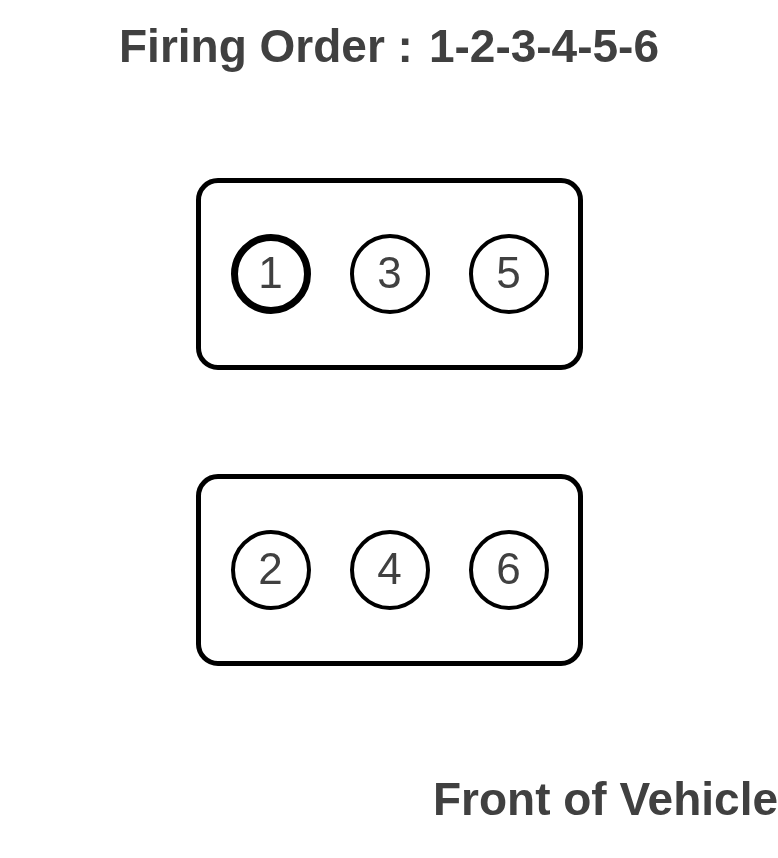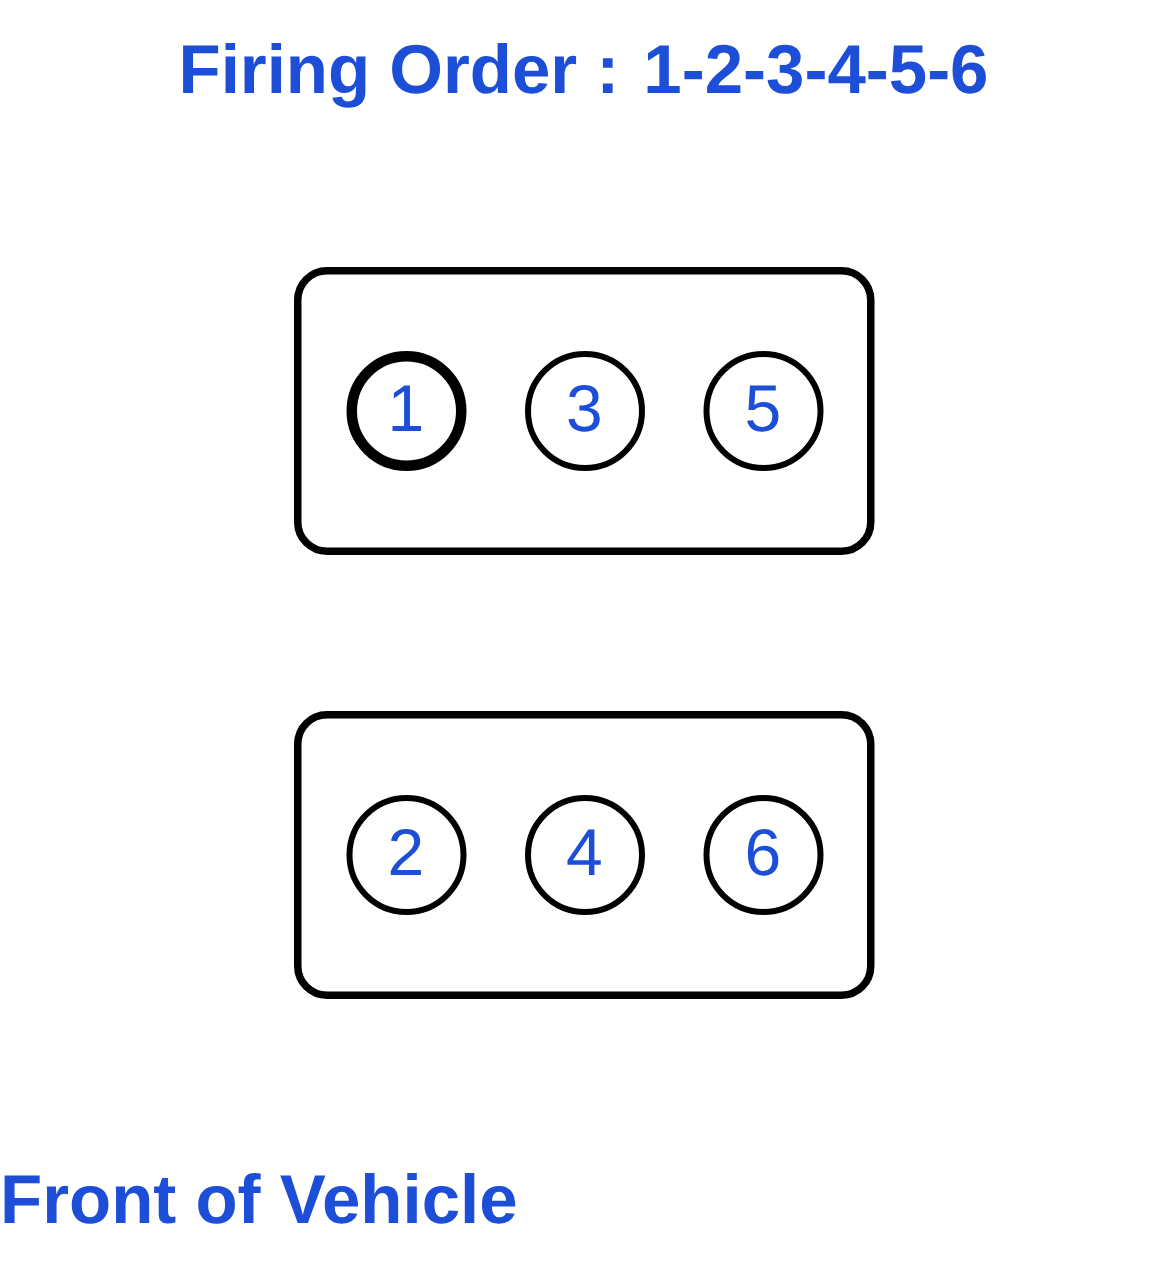--- a/index.html
+++ b/index.html
@@ -6,21 +6,21 @@
     margin: 0;
     padding: 0;
     background: #ffffff;
   }
   .page {
     position: relative;
     width: 778px;
     height: 858px;
     background: #ffffff;
     font-family: "Liberation Sans", sans-serif;
-    color: #1d4ed8;
+    color: #404040;
     overflow: hidden;
   }
   .title {
     position: absolute;
     top: 20px;
     left: 0;
     width: 100%;
     text-align: center;
     font-weight: bold;
     font-size: 46px;
@@ -65,21 +65,21 @@
     font-size: 44px;
     font-weight: normal;
     line-height: 1;
     transform: translateY(-1px);
   }
   .footer {
     position: absolute;
     top: 773px;
     left: 0;
     width: 100%;
-    text-align: left;
+    text-align: right;
     font-weight: bold;
     font-size: 46px;
     line-height: 1.15;
     white-space: nowrap;
   }
 </style>
 </head>
 <body>
 
 <div class="page">

